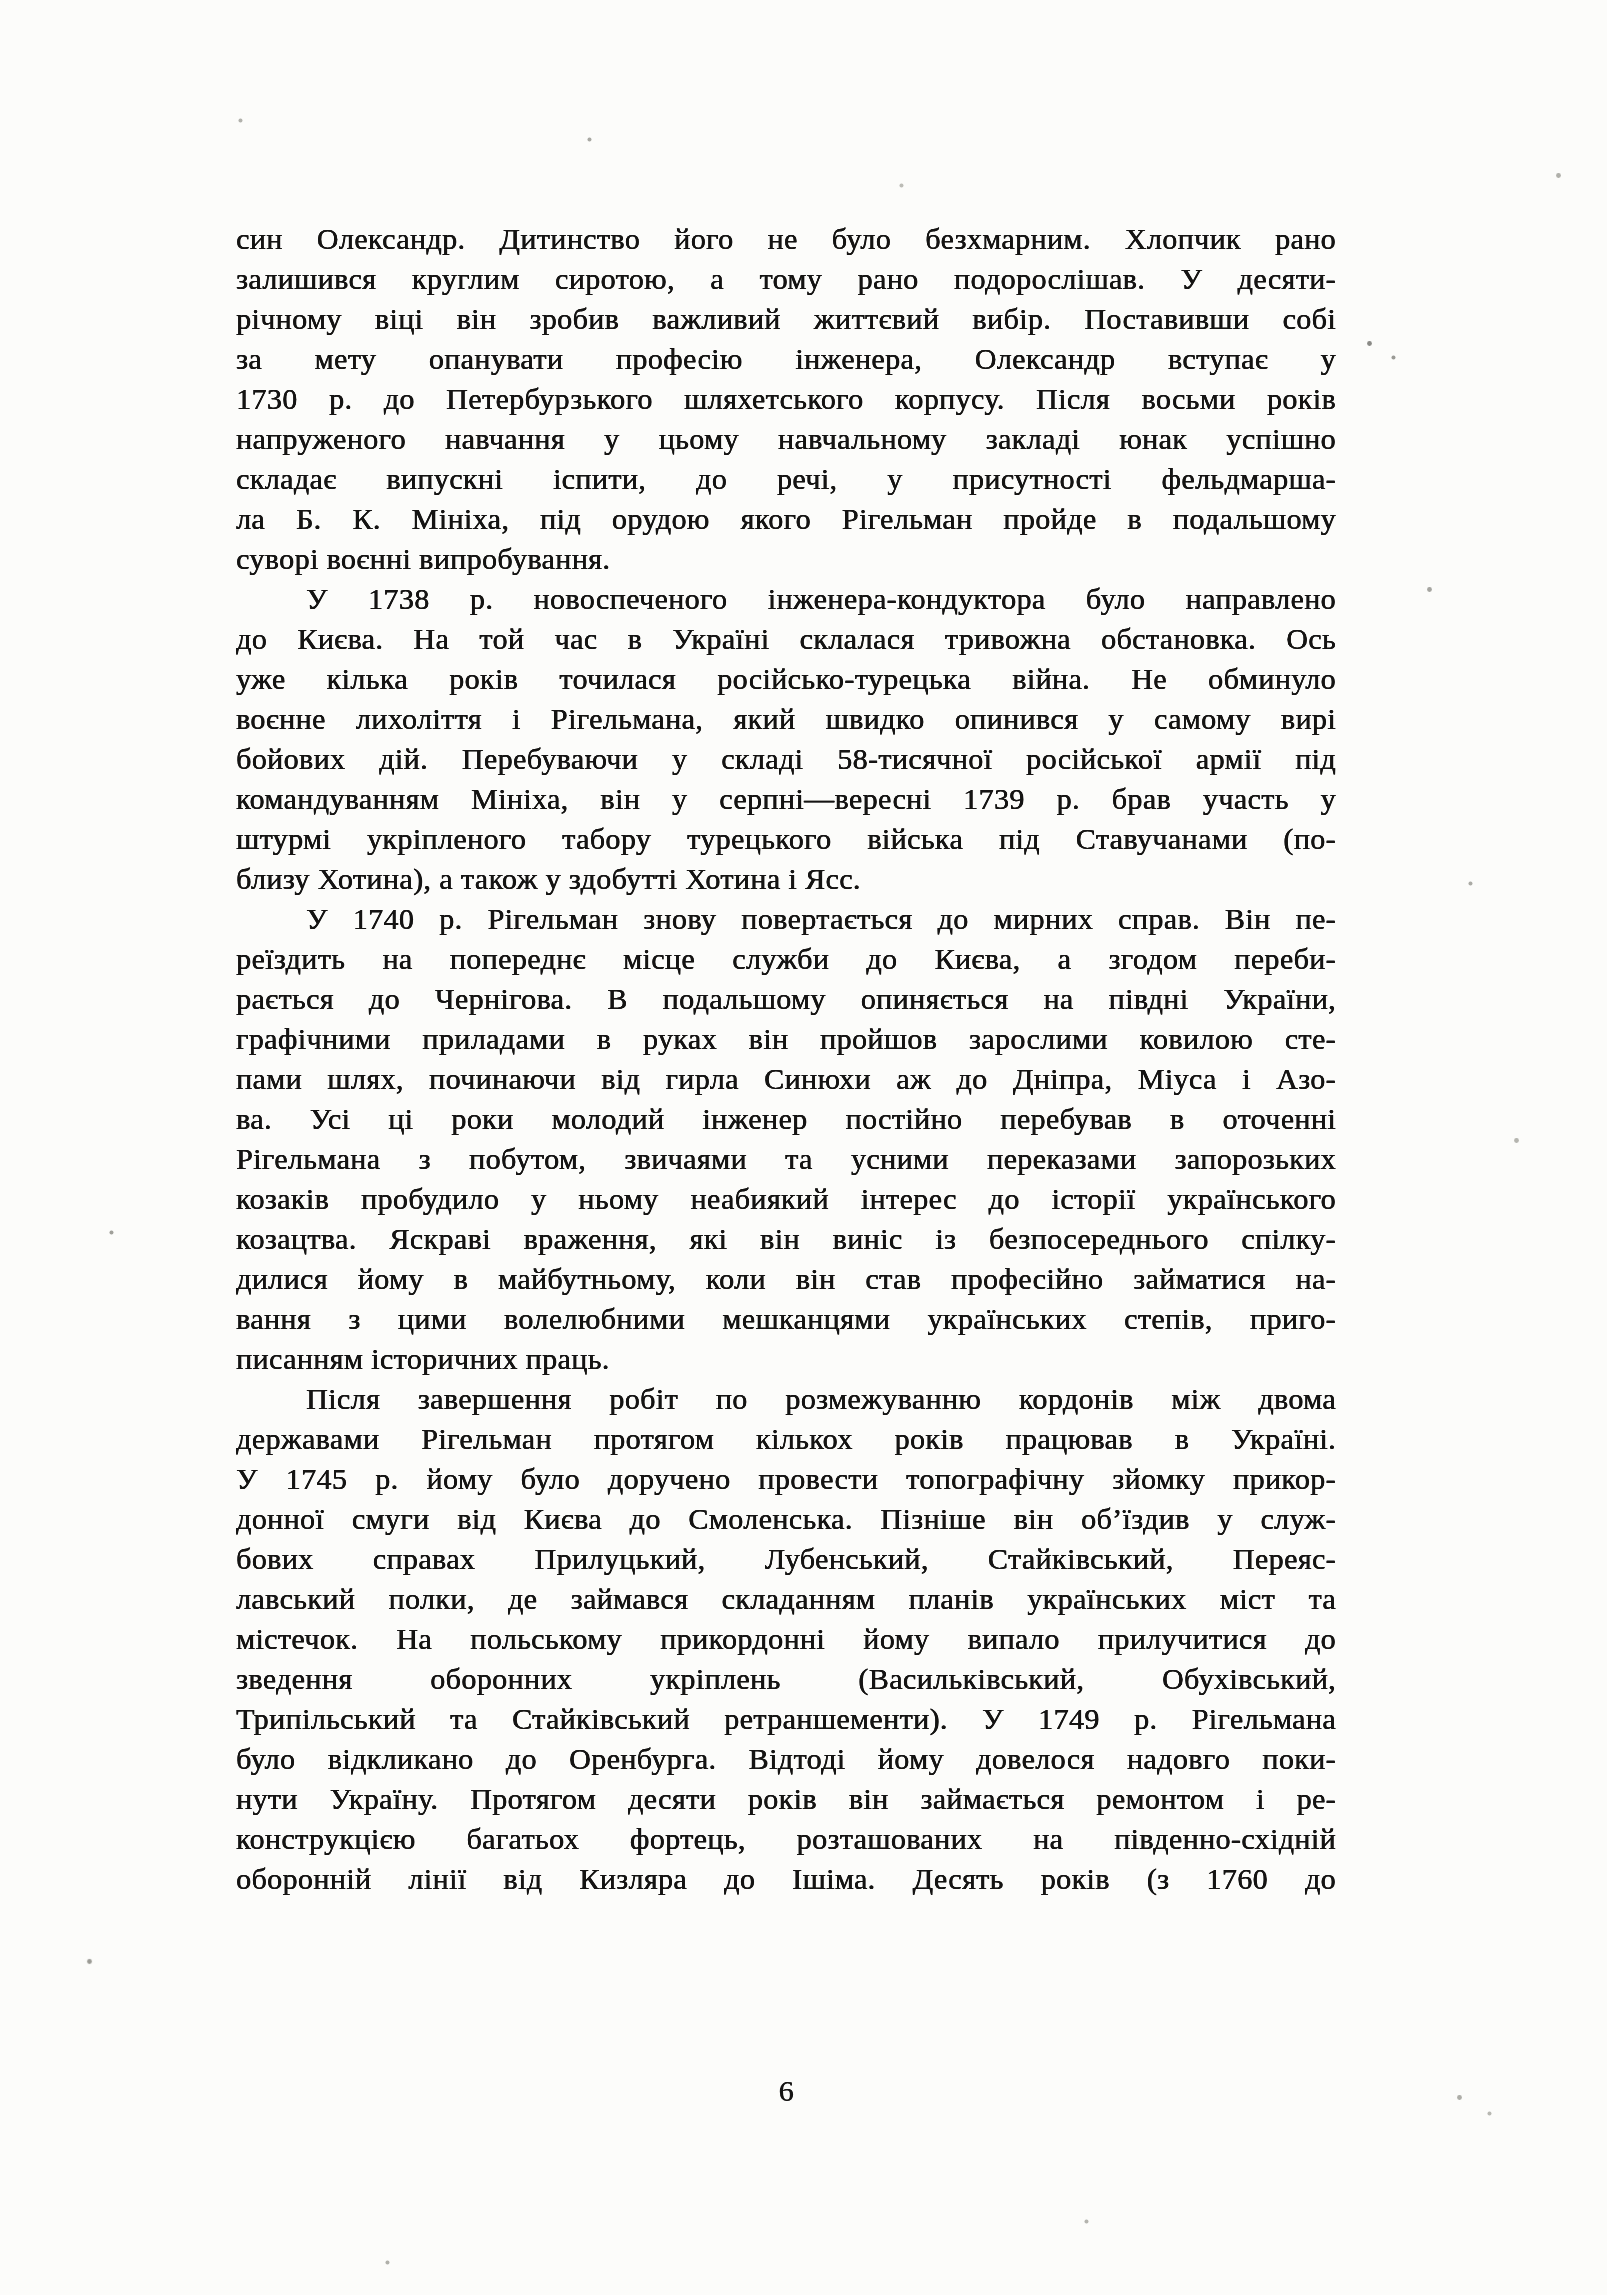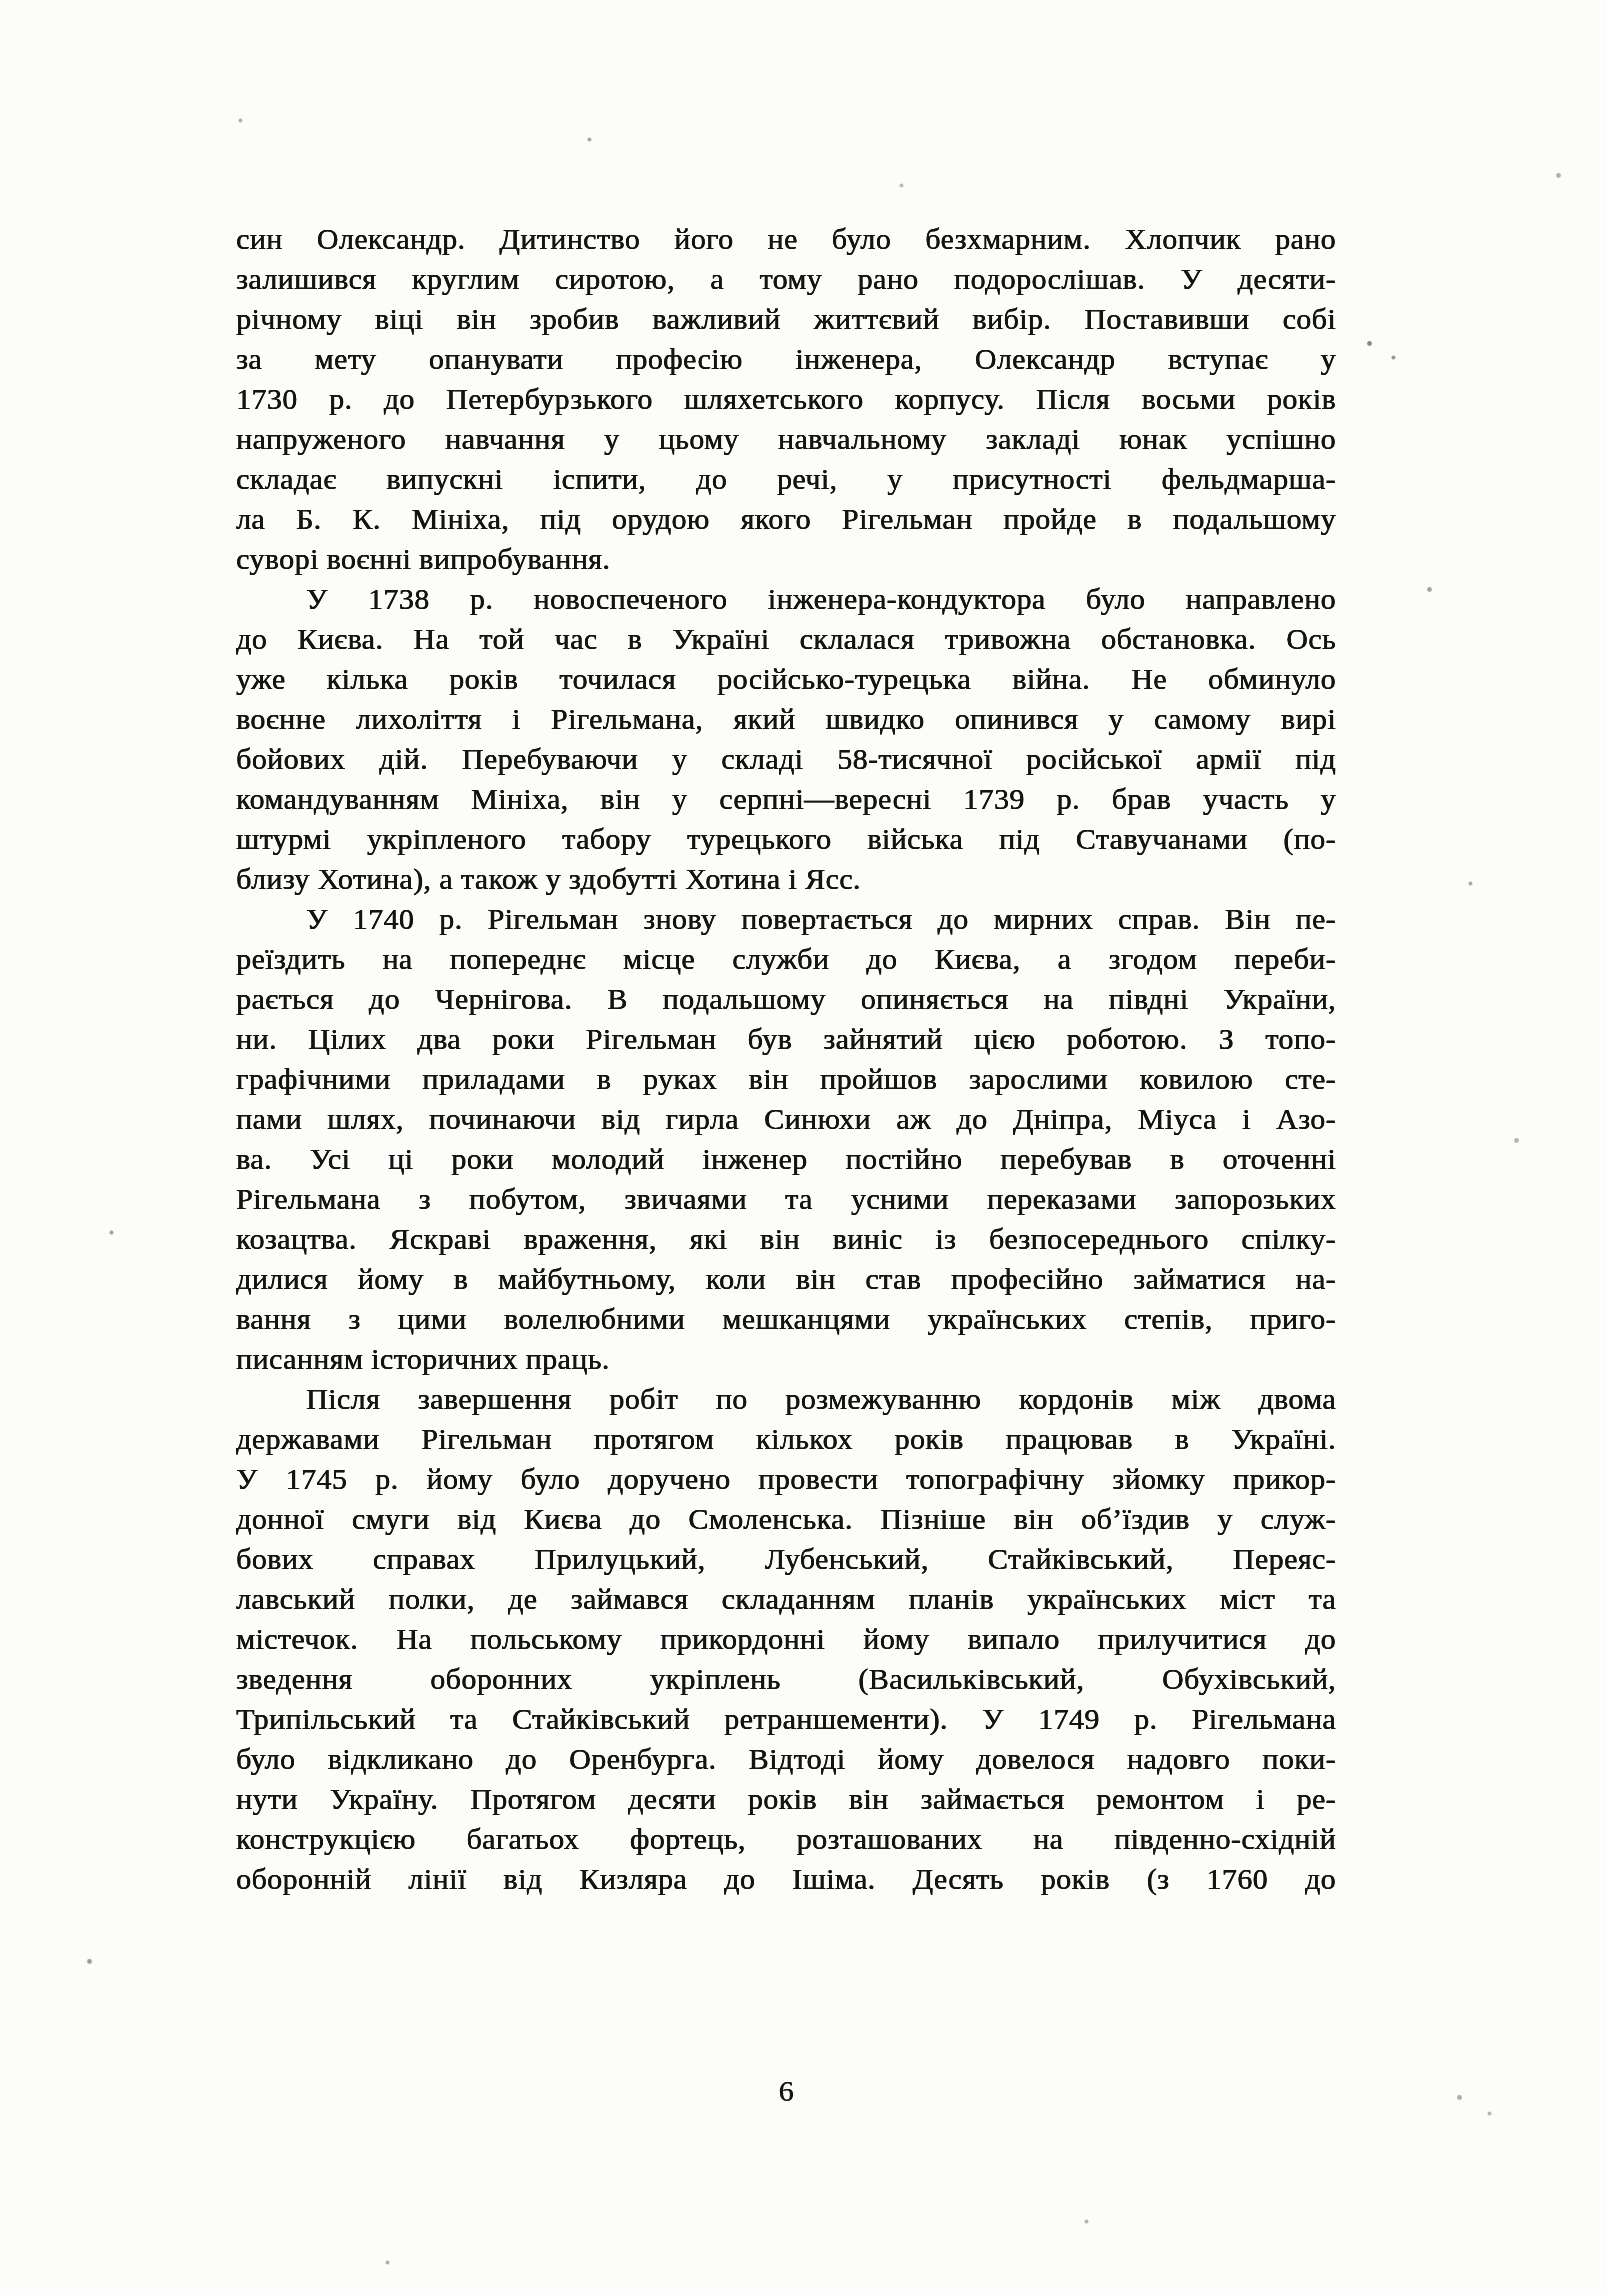--- a/index.html
+++ b/index.html
@@ -93,25 +93,25 @@
       <div class="line">до Києва. На той час в Україні склалася тривожна обстановка. Ось</div>
       <div class="line">уже кілька років точилася російсько-турецька війна. Не обминуло</div>
       <div class="line">воєнне лихоліття і Рігельмана, який швидко опинився у самому вирі</div>
       <div class="line">бойових дій. Перебуваючи у складі 58-тисячної російської армії під</div>
       <div class="line">командуванням Мініха, він у серпні—вересні 1739 р. брав участь у</div>
       <div class="line">штурмі укріпленого табору турецького війська під Ставучанами (по-</div>
       <div class="line para-end">близу Хотина), а також у здобутті Хотина і Ясс.</div>
       <div class="line indent">У 1740 р. Рігельман знову повертається до мирних справ. Він пе-</div>
       <div class="line">реїздить на попереднє місце служби до Києва, а згодом переби-</div>
       <div class="line">рається до Чернігова. В подальшому опиняється на півдні України,</div>
-      <div class="line">ни. Цілих два роки Рігельман був зайнятий цією роботою. З топо-</div>
       <div class="line">графічними приладами в руках він пройшов зарослими ковилою сте-</div>
       <div class="line">пами шлях, починаючи від гирла Синюхи аж до Дніпра, Міуса і Азо-</div>
       <div class="line">ва. Усі ці роки молодий інженер постійно перебував в оточенні</div>
       <div class="line">Рігельмана з побутом, звичаями та усними переказами запорозьких</div>
+      <div class="line">козаків пробудило у ньому неабиякий інтерес до історії українського</div>
       <div class="line">козацтва. Яскраві враження, які він виніс із безпосереднього спілку-</div>
       <div class="line">дилися йому в майбутньому, коли він став професійно займатися на-</div>
       <div class="line">вання з цими волелюбними мешканцями українських степів, приго-</div>
       <div class="line para-end">писанням історичних праць.</div>
       <div class="line indent">Після завершення робіт по розмежуванню кордонів між двома</div>
       <div class="line">державами Рігельман протягом кількох років працював в Україні.</div>
       <div class="line">У 1745 р. йому було доручено провести топографічну зйомку прикор-</div>
       <div class="line">донної смуги від Києва до Смоленська. Пізніше він об’їздив у служ-</div>
       <div class="line">бових справах Прилуцький, Лубенський, Стайківський, Переяс-</div>
       <div class="line">лавський полки, де займався складанням планів українських міст та</div>

